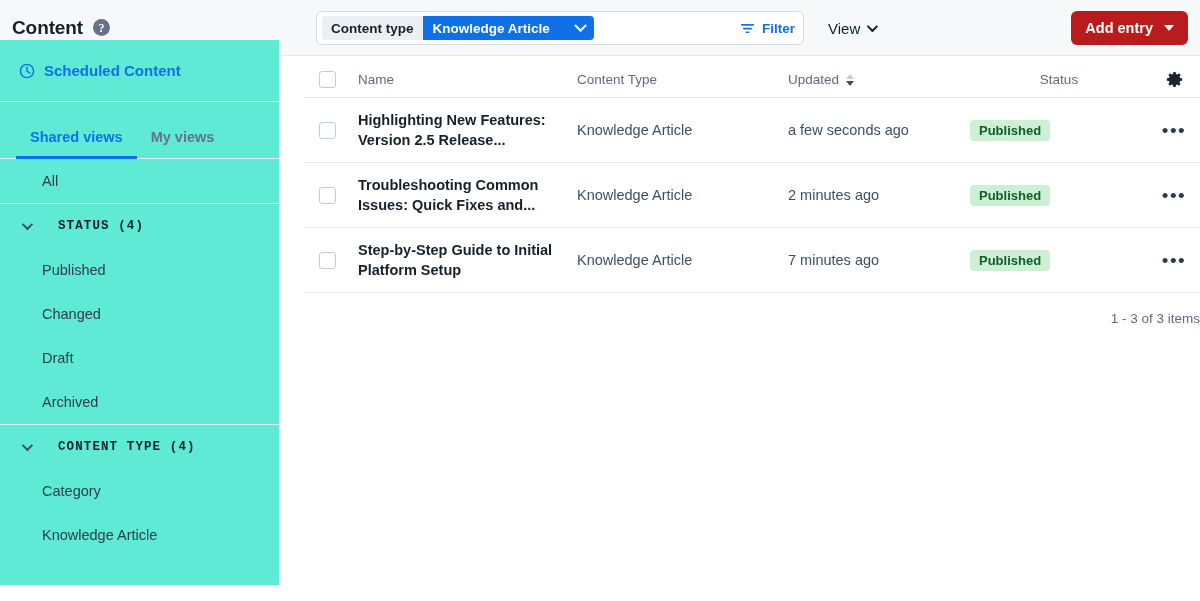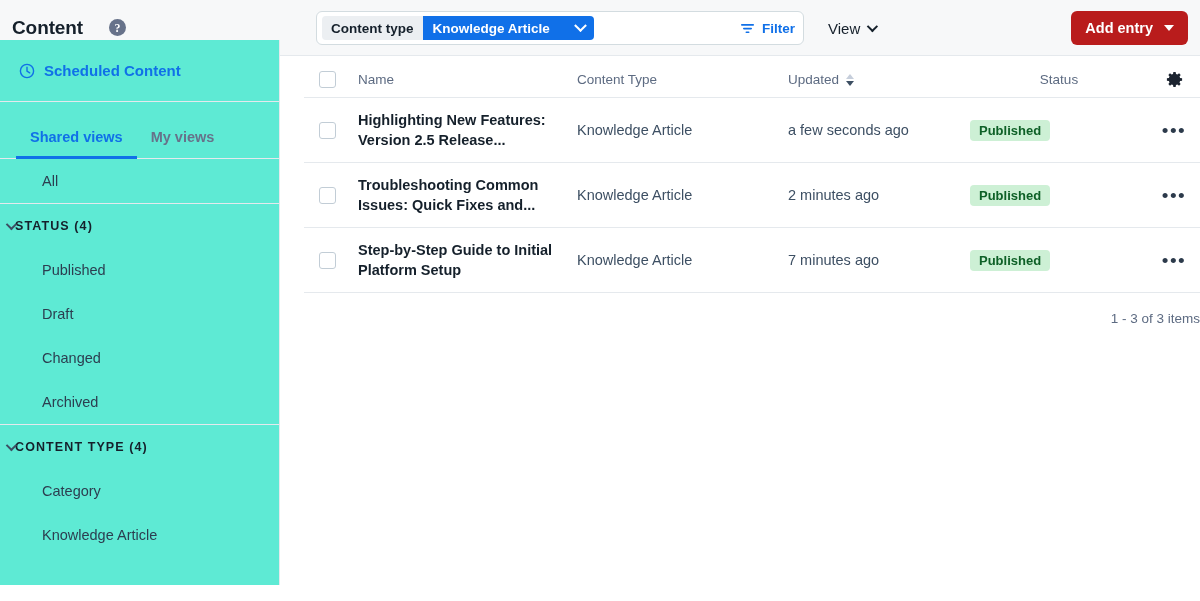--- a/index.html
+++ b/index.html
@@ -12,21 +12,21 @@
   }
   .app { position: relative; width: 1200px; height: 601px; overflow: hidden; background:#fff; }
 
   
   .topbar {
     position: absolute; top: 0; left: 0; width: 1200px; height: 56px;
     background: #f7f8f9;
     border-bottom: 1px solid #e5e9ed;
     display: flex; align-items: center;
   }
-  .topbar-title-wrap { display: flex; align-items: center; padding-left: 12px; gap: 26px; }
+  .topbar-title-wrap { display: flex; align-items: center; padding-left: 12px; gap: 10px; }
   .page-title {
     font-size: 19px; font-weight: bold; color: #15202b; letter-spacing: -0.1px;
   }
   .help-icon {
     width: 17px; height: 17px; border-radius: 50%;
     background: #67728a; color:#fff; font-size: 12px; font-weight: bold;
     display: flex; align-items: center; justify-content: center; line-height: 1;
     font-family: "Liberation Serif", serif;
   }
 
@@ -100,22 +100,22 @@
   .tab.active:after {
     content: ""; position: absolute; left: 0; right: 0; bottom: -1px;
     height: 3px; background: #1070e8;
   }
   .side-item {
     height: 44px; display: flex; align-items: center;
     padding-left: 42px; font-size: 14.5px; color: #2c3e50; cursor: pointer;
   }
   .side-divider { height: 1px; background: #e5e9ed; margin: 0; }
   .group-header {
-    height: 44px; display: flex; align-items: center; gap: 1px;
-    cursor: pointer;
+    height: 44px; display: flex; align-items: center; gap: 28px;
+    padding-left: 16px; cursor: pointer; font-family: Liberation Mono, monospace;
   }
   .group-header .label {
     font-size: 12.5px; font-weight: bold; color: #15202b;
     letter-spacing: 1.1px; text-transform: uppercase;
   }
   .chev-group {
     width: 8px; height: 8px; border-right: 2px solid #3d4f63; border-bottom: 2px solid #3d4f63;
     transform: rotate(45deg) translateY(-2px); margin-left: 6px;
   }
 
@@ -231,24 +231,24 @@
     <div class="side-divider"></div>
 
     <div class="group-header">
       <span class="chev-group"></span>
       <span class="label">STATUS (4)</span>
     </div>
     <div class="side-item">
       <span>Published</span>
     </div>
     <div class="side-item">
+      <span>Changed</span>
+    </div>
+    <div class="side-item">
       <span>Draft</span>
-    </div>
-    <div class="side-item">
-      <span>Changed</span>
     </div>
     <div class="side-item">
       <span>Archived</span>
     </div>
     <div class="side-divider"></div>
 
     <div class="group-header">
       <span class="chev-group"></span>
       <span class="label">CONTENT TYPE (4)</span>
     </div>

